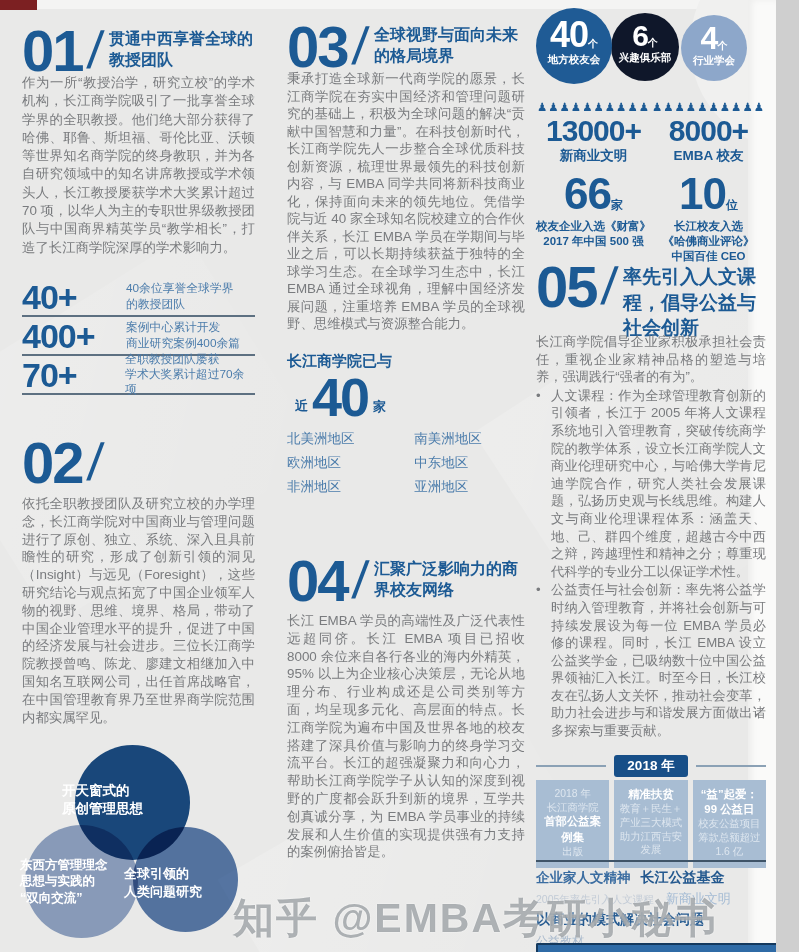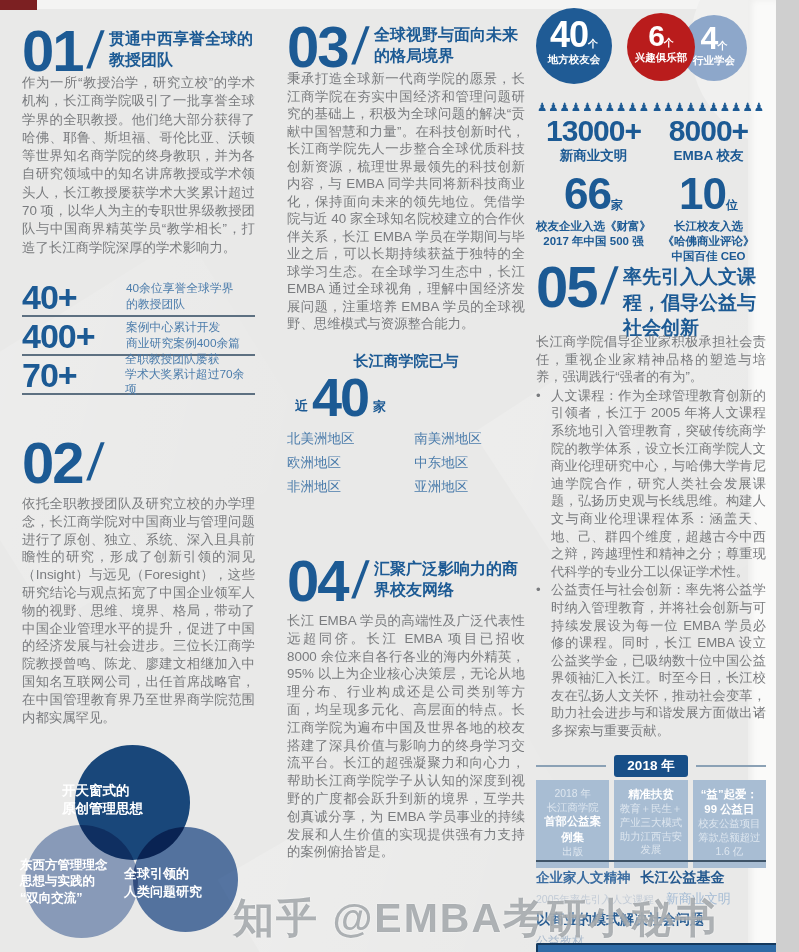--- a/index.html
+++ b/index.html
@@ -36,32 +36,32 @@
   
   .vc{position:absolute;border-radius:50%;mix-blend-mode:multiply;}
   .vc1{left:53px;top:0;width:115px;height:115px;background:#1b4e86;}
   .vc2{left:3px;top:80px;width:113px;height:113px;background:#95a9ca;}
   .vc3{left:111px;top:82px;width:105px;height:105px;background:#5b7dae;}
   .vt{position:absolute;color:#fff;font-weight:700;text-align:left;z-index:5;}
   .vt1{left:40px;top:37px;width:141px;font-size:13.5px;line-height:1.35;}
   .vt2{left:-2px;top:112px;width:122px;font-size:12.5px;line-height:1.3;}
   .vt3{left:102px;top:120px;width:122px;font-size:13px;line-height:1.35;}
   
-  .p-head{font-size:15px;font-weight:700;color:#1c5a94;text-align:center;}
+  .p-head{font-size:15px;font-weight:700;color:#1c5a94;}
   .p-numrow{display:flex;align-items:flex-end;margin:4px 0 0 8px;color:#1c5a94;}
   .p-near{font-size:13px;font-weight:700;margin:0 4px 6px 0;}
   .p-count{font-size:54px;font-weight:800;line-height:.85;letter-spacing:-2px;}
   .p-unit{font-size:13px;font-weight:700;margin:0 0 5px 5px;}
   .p-sub{font-size:15px;font-weight:700;color:#1c5a94;margin-top:6px;padding-bottom:7px;border-bottom:2px solid #3f5468;}
   .p-regions{margin-top:9px;display:grid;grid-template-columns:1.15fr 1fr;row-gap:6px;font-size:13.5px;color:#4b7cab;}
   .map{position:absolute;left:-10px;top:10px;opacity:.55;z-index:-1;}
   
   .crc{position:absolute;border-radius:50%;color:#fff;text-align:center;box-sizing:border-box;}
   .crc1{left:0;top:0;width:76px;height:76px;background:#1f5b95;z-index:3;padding-top:9px;}
-  .crc2{left:91px;top:5px;width:68px;height:68px;background:#b91c1c;z-index:2;padding-top:8px;}
+  .crc2{left:75px;top:5px;width:68px;height:68px;background:#0f172a;z-index:2;padding-top:8px;}
   .crc3{left:145px;top:7px;width:66px;height:66px;background:#8da7ca;z-index:1;padding-top:7px;}
   .crc-num{font-size:36px;font-weight:800;line-height:1;letter-spacing:-1px;}
   .crc2 .crc-num{font-size:30px;}.crc3 .crc-num{font-size:32px;}
   .crc-unit{font-size:10px;font-weight:700;}
   .crc-label{font-size:10.5px;font-weight:700;margin-top:0px;}
   
   .duo{display:flex;}
   .duo>div{width:50%;text-align:center;}
   .pg{font-size:11.5px;color:#1c5a94;letter-spacing:1px;line-height:1;}
   .pnum{font-size:30px;font-weight:800;color:#1c5a94;letter-spacing:-1px;line-height:1.1;}

